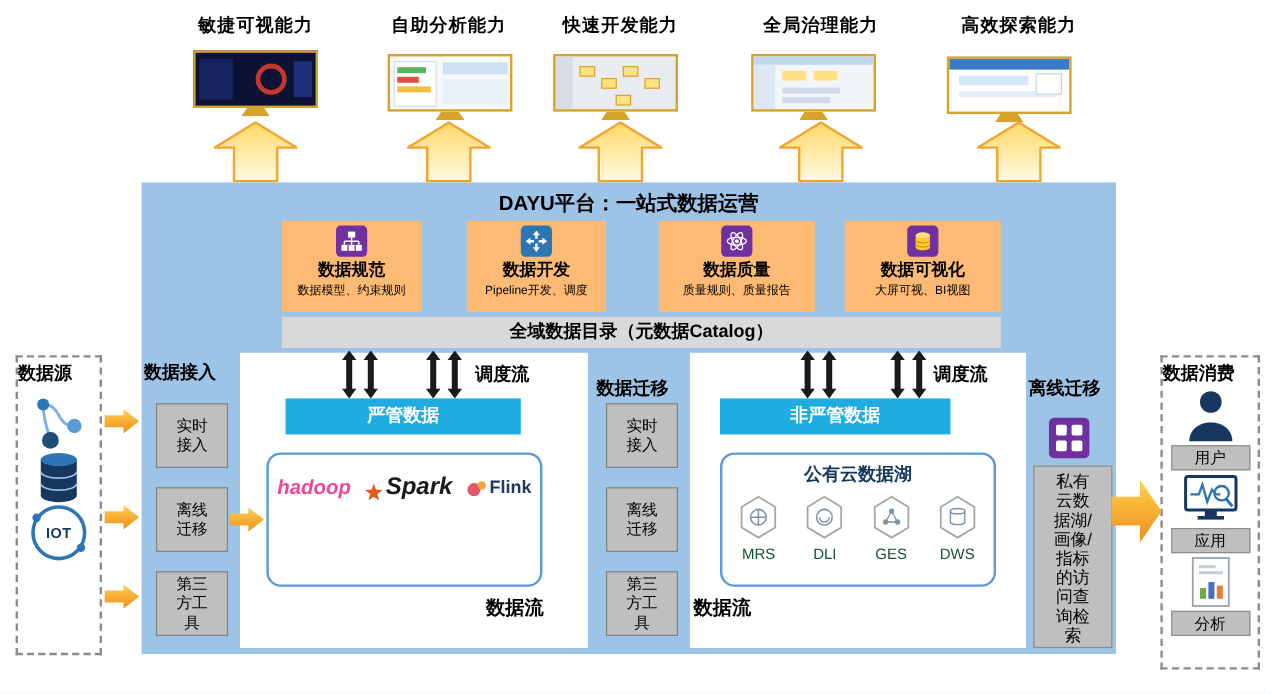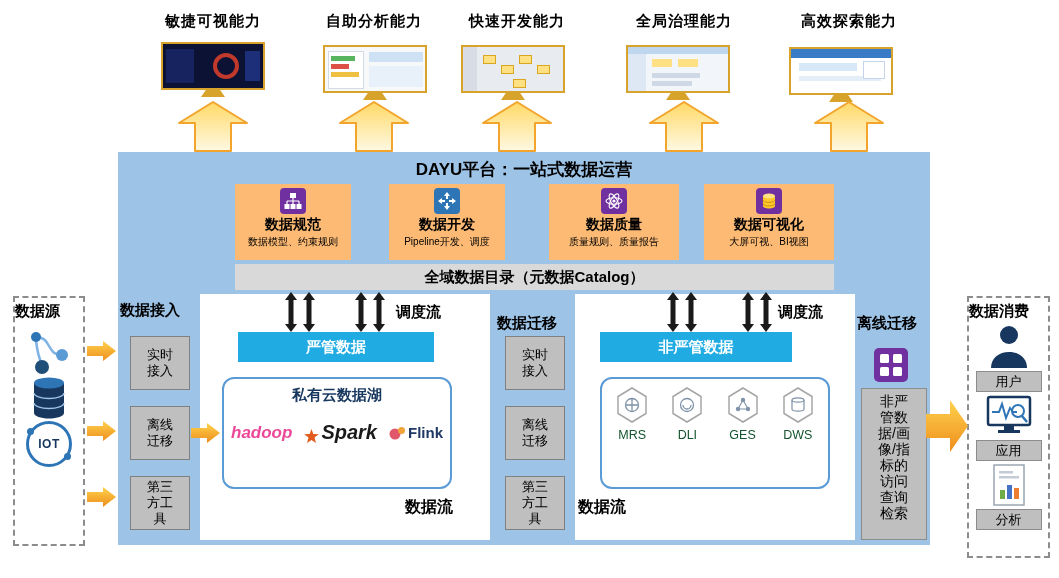--- a/index.html
+++ b/index.html
@@ -288,40 +288,40 @@
   <div class="dbl-arrows" style="left:740px">
     <svg width="34" height="40">
         <polygon points="8,0 14,8 10.5,8 10.5,32 14,32 8,40 2,32 5.5,32 5.5,8 2,8" fill="#1a1a1a"></polygon>
         <polygon points="26,0 32,8 28.5,8 28.5,32 32,32 26,40 20,32 23.5,32 23.5,8 20,8" fill="#1a1a1a"></polygon>
       </svg>
   </div>
   <div class="flow-label" style="left:396px;top:303px">调度流</div>
   <div class="flow-label" style="left:778px;top:303px">调度流</div>
 
   <div class="lake" style="left:222px">
-    <div class="lake-title">私有云数据湖</div>
     <div class="logos">
       <span class="logo-hadoop">hadoop</span>
       <span class="logo-spark">
         <svg width="15" height="15" viewBox="0 0 15 15">
             <polygon points="7.5,0 9.3,5 14.8,5.3 10.5,8.6 12,14 7.5,10.9 3,14 4.5,8.6 0.2,5.3 5.7,5" fill="#E25A1C"></polygon>
           </svg>
         <span>Spark</span>
       </span>
       <span class="logo-flink">
         <svg width="16" height="14" viewBox="0 0 16 14">
             <circle cx="6" cy="8" r="5.5" fill="#E0566B"></circle>
             <circle cx="12.5" cy="4.5" r="3.5" fill="#F2A43B"></circle>
           </svg>
         <span>Flink</span>
       </span>
     </div>
   </div>
 
   <div class="lake" style="left:600px">
+    <div class="lake-title">公有云数据湖</div>
     <div class="services">
       <div class="service">
         <svg width="32" height="36">
             <polygon points="16,1 30,9.5 30,26.5 16,35 2,26.5 2,9.5" fill="#fff" stroke="#A6A6A6" stroke-width="1.5"></polygon>
             <circle cx="16" cy="18" r="6.5" fill="none" stroke="#7F93A8" stroke-width="1.3"></circle>
             <path d="M16 11.5V24.5M9.5 18H22.5" stroke="#7F93A8" stroke-width="1.3"></path>
           </svg>
         <div class="svc-label">MRS</div>
       </div>
       <div class="service">
@@ -361,21 +361,21 @@
     <svg width="34" height="34">
         <rect width="34" height="34" rx="5" fill="#7030A0"></rect>
         <g fill="#fff">
           <rect x="6" y="6" width="9" height="9" rx="1.5"></rect>
           <rect x="19" y="6" width="9" height="9" rx="1.5"></rect>
           <rect x="6" y="19" width="9" height="9" rx="1.5"></rect>
           <rect x="19" y="19" width="9" height="9" rx="1.5"></rect>
         </g>
       </svg>
   </div>
-  <div class="open-desc">非严管数据/画像/指标的访问查询检索</div>
+  <div class="open-desc">私有云数据湖/画像/指标的访问查询检索</div>
 
   <div class="dashed-box" style="left:13px;top:296px;width:72px;height:250px">
     <div class="dashed-title">数据源</div>
     <div class="stack" style="margin-top:8px;">
       <svg width="46" height="46">
           <path d="M10 8 C 26 8 20 26 36 26" stroke="#7FB2E5" stroke-width="2.5" fill="none"></path>
           <path d="M10 8 C 10 24 16 34 16 38" stroke="#7FB2E5" stroke-width="2.5" fill="none"></path>
           <circle cx="10" cy="8" r="5" fill="#2E75B6"></circle>
           <circle cx="36" cy="26" r="6" fill="#5B9BD5"></circle>
           <circle cx="16" cy="38" r="7" fill="#1F4E79"></circle>

